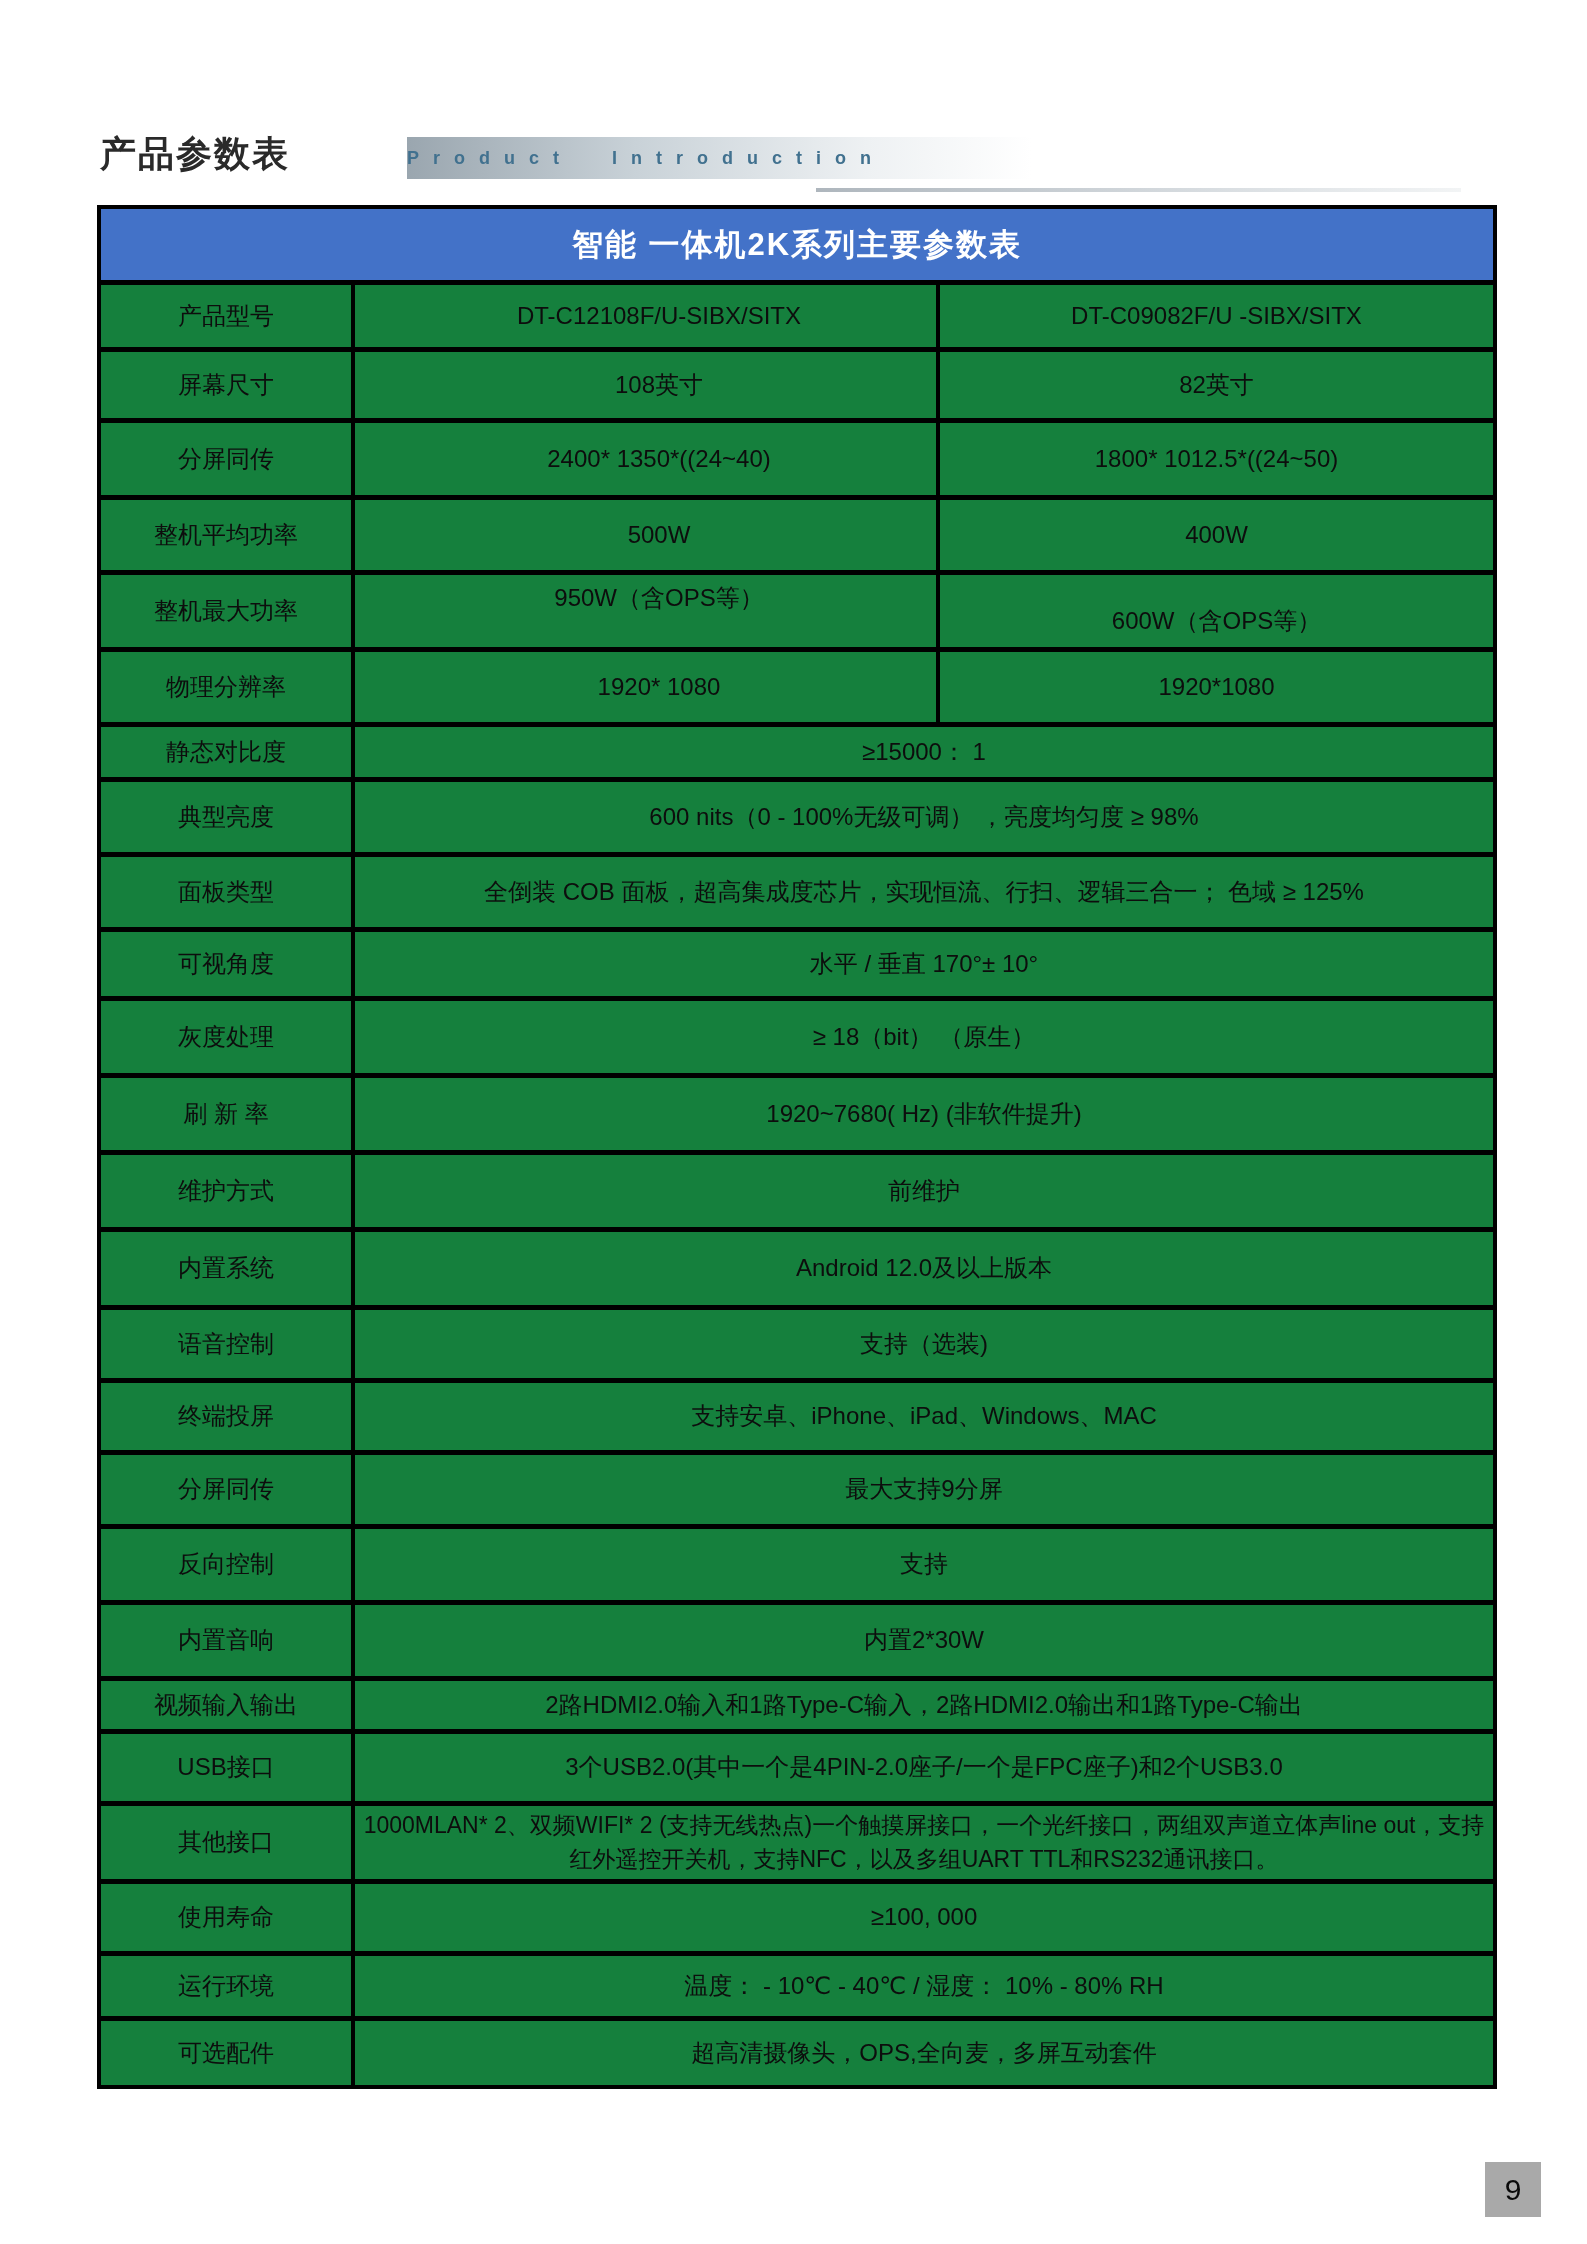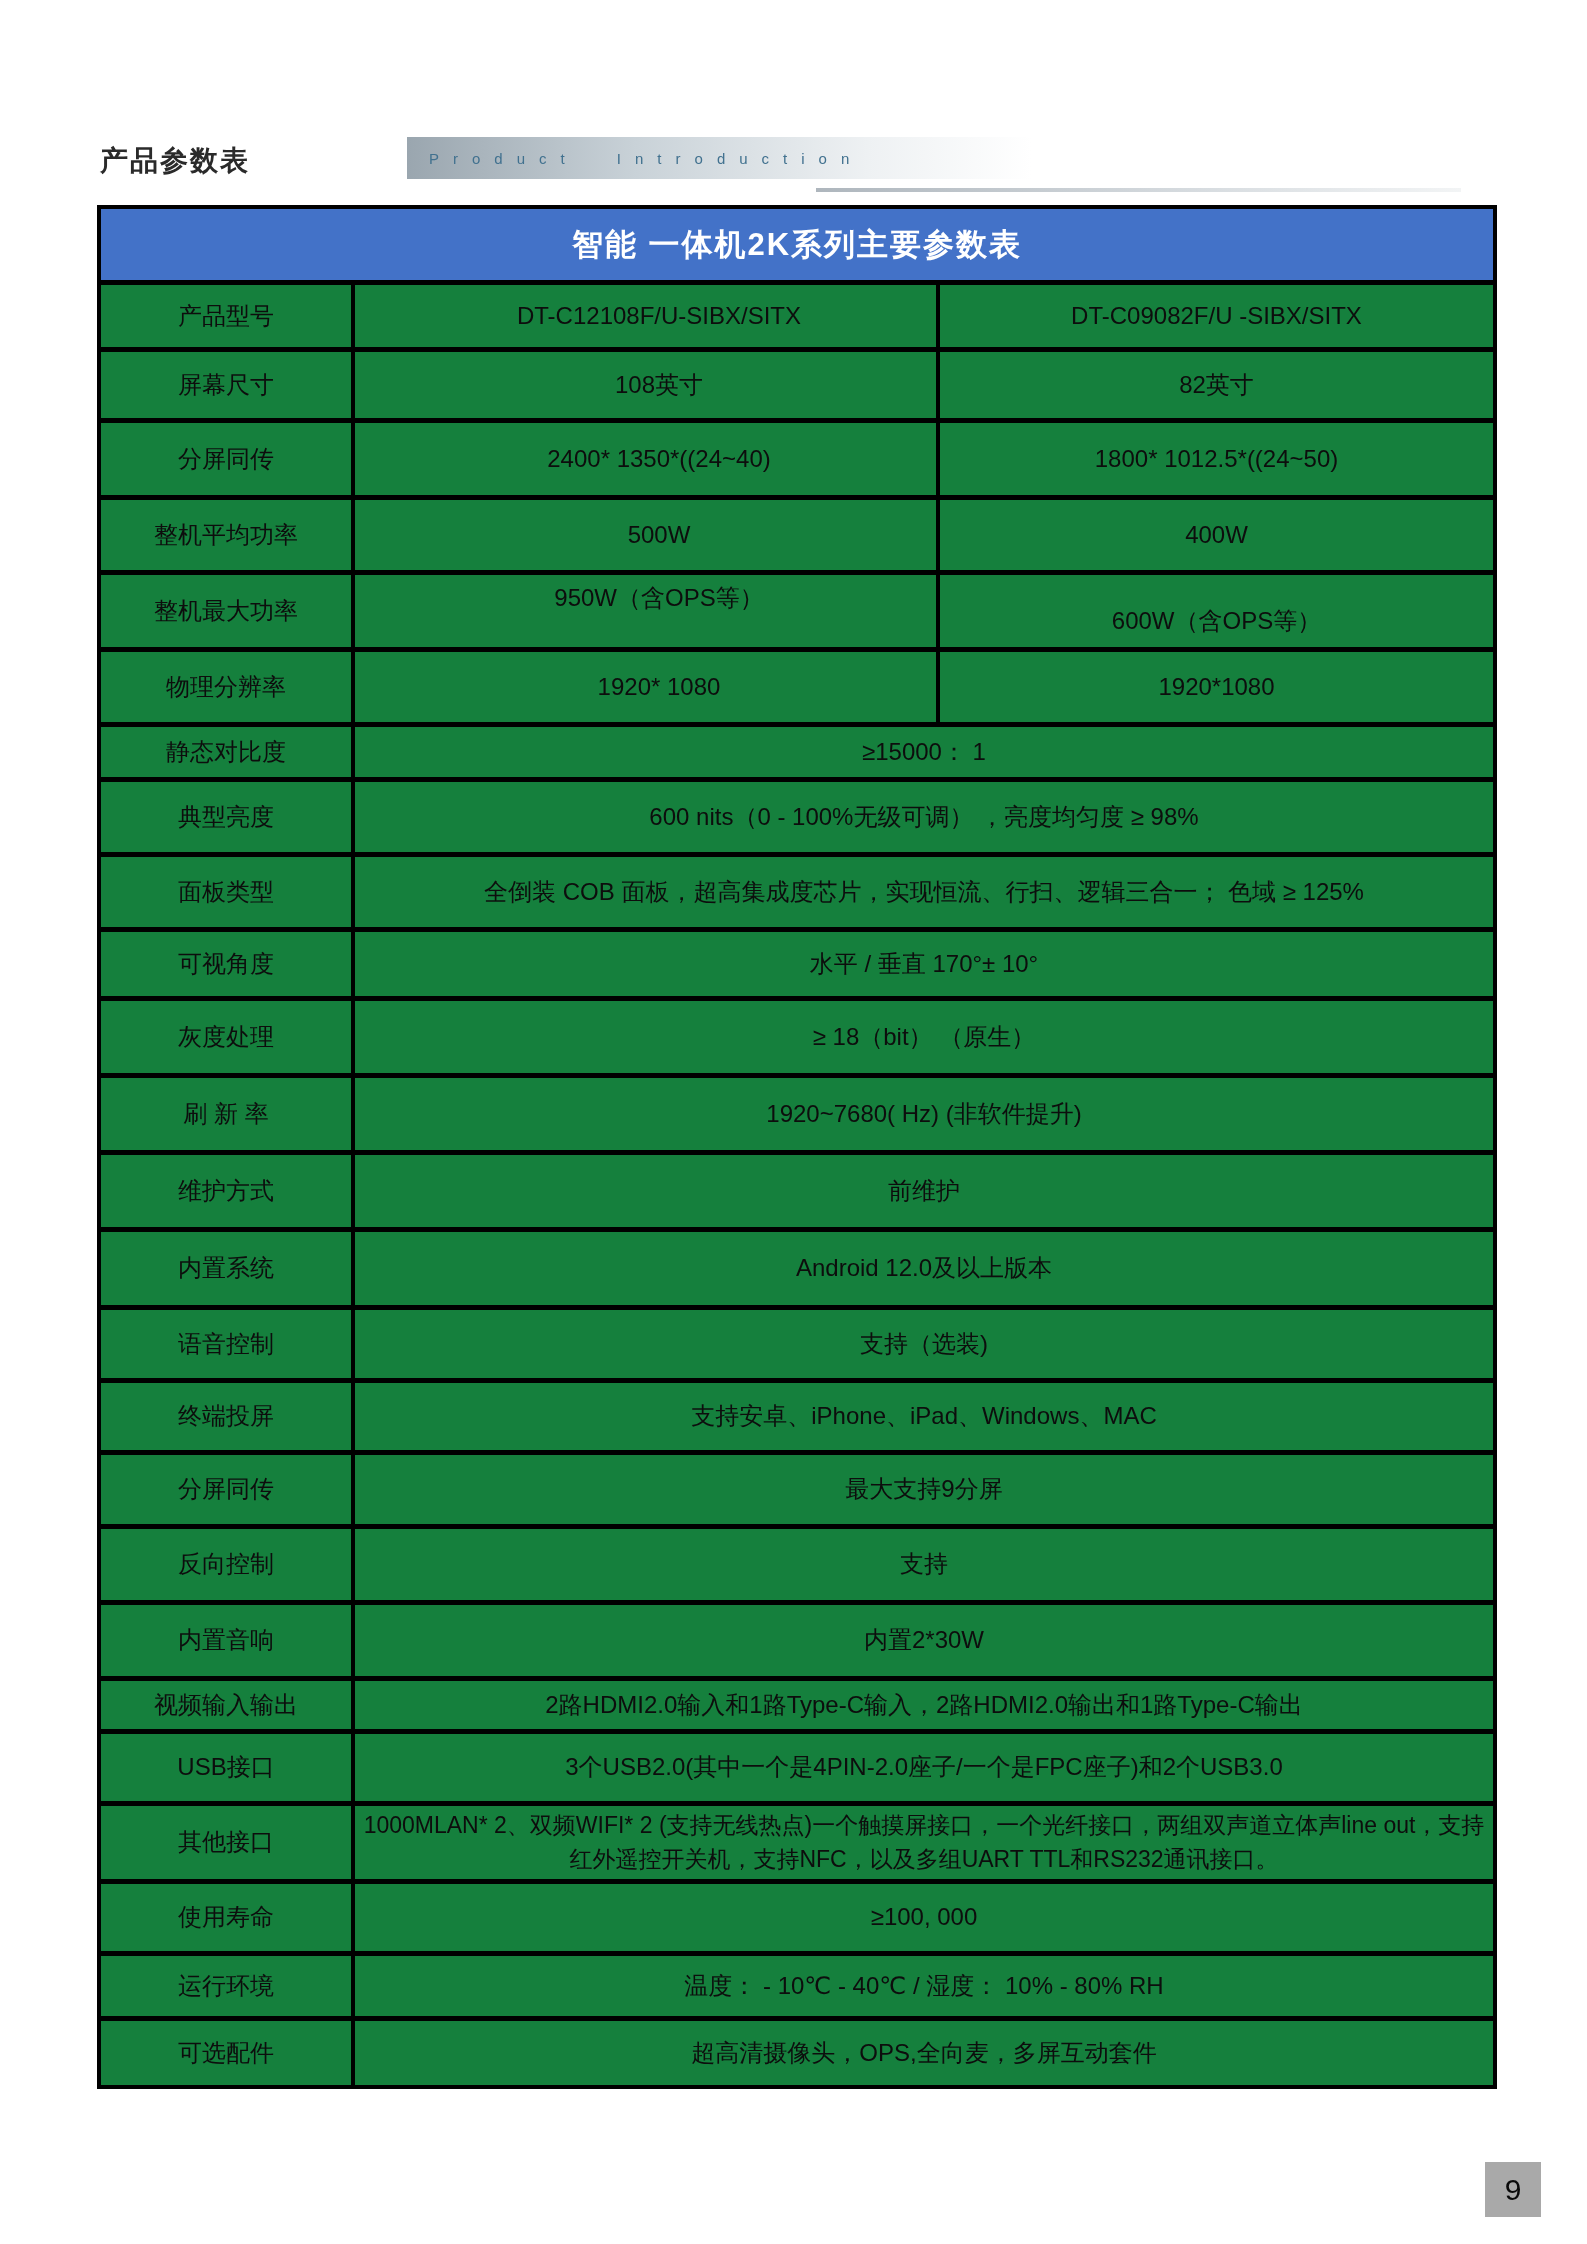--- a/index.html
+++ b/index.html
@@ -9,31 +9,30 @@
     font-family:"Liberation Sans","DejaVu Sans",sans-serif;
     color:#111;
     position:relative;
     overflow:hidden;
   }
   .page{position:absolute;inset:0;}
 
   
   .doc-title{
     position:absolute;left:100px;top:130px;
-    font-size:28px;font-weight:600;color:#2a2a2a;letter-spacing:2px;margin-top:12px;
+    font-size:36px;font-weight:600;color:#2a2a2a;letter-spacing:2px;
   }
   .subtitle-bar{
     position:absolute;left:407px;top:137px;width:658px;height:42px;
     background:linear-gradient(to right,#9aa6af 0%,#c9d2d8 35%,#eef1f3 70%,#ffffff 95%);
     display:flex;align-items:center;
   }
   .subtitle-text{
     white-space:nowrap;
-    padding-left:22px;
-    font-size:15px;font-weight:400;color:#41718f;
+    font-size:18px;font-weight:700;color:#41718f;
     letter-spacing:14px;word-spacing:20px;
   }
   .decor-line{
     position:absolute;left:816px;top:188px;width:645px;height:4px;
     background:linear-gradient(to right,#aeb6bd 0%,#d7dce0 60%,#f2f4f5 100%);
   }
 
   
   .spec-table{
     position:absolute;left:97px;top:205px;width:1400px;

